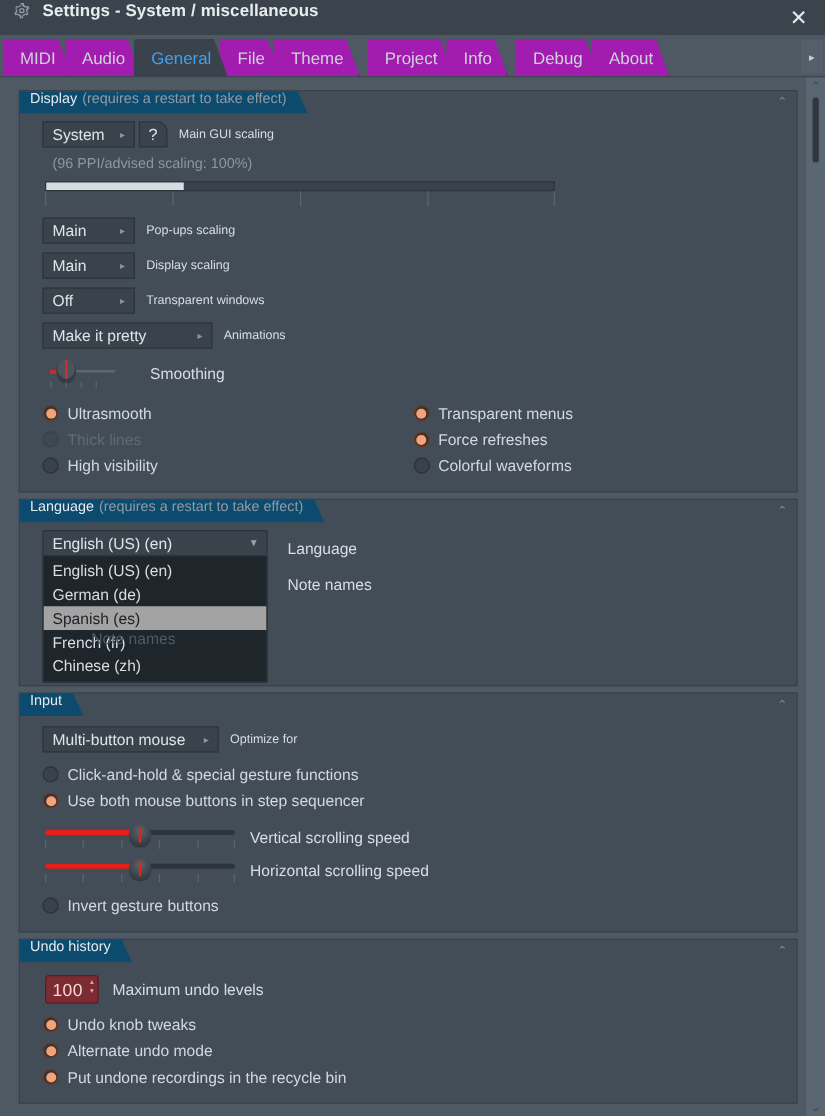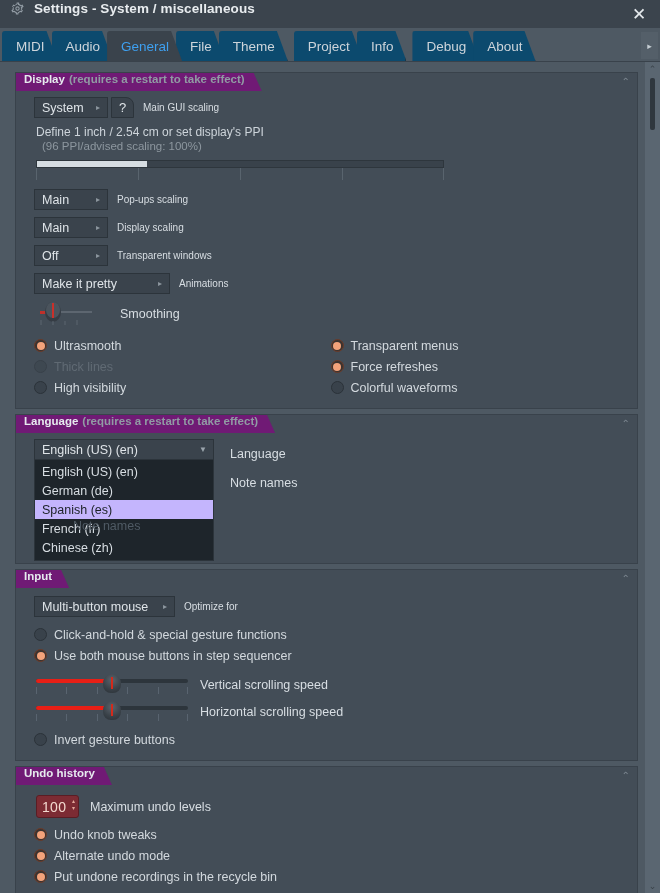--- a/index.html
+++ b/index.html
@@ -47,21 +47,21 @@
     border-bottom: 1px solid #39424b;
   }
   .tab {
     position: relative;
     height: 30px;
     padding: 0 13px 0 14px;
     display: flex; align-items: center;
     color: #cdd4da;
     font-size: 13.5px;
     white-space: nowrap;
-    background: #0c4a6e;
+    background: #a21caf;
     margin-right: -6px;
     cursor: pointer;
     border-top-left-radius: 3px;
     border-top-right-radius: 9px;
     box-shadow: inset -1px 0 0 rgba(34,40,46,.55);
     clip-path: polygon(0 0, calc(100% - 11px) 0, 100% 100%, 0 100%);
   }
   .tab.gap { margin-left: 12px; }
   .tab.active {
     background: #3a434c;
@@ -116,23 +116,22 @@
   }
   .panel-head {
     position: relative;
     height: 18px;
     display: flex; align-items: center;
   }
   .panel-head-tab {
     height: 18px;
     padding: 0 17px 0 8px;
     display: flex; align-items: baseline;
-    background: #701a75;
+    background: #0c4a6e;
     clip-path: polygon(0 0, calc(100% - 8px) 0, 100% 100%, 0 100%);
-    font-weight: bold;
   }
   .panel-title { color: #e6eaee; font-size: 11.5px; }
   .panel-sub { color: #919ba4; font-size: 11.5px; margin-left: 4px; }
   .collapse-icon {
     position: absolute; right: 7px; top: 3px;
     color: #7d8891; font-size: 10px; cursor: pointer;
   }
   .panel-body { padding: 6px 10px 10px 18px; }
 
   
@@ -218,21 +217,21 @@
     top: 21px; left: 0; width: 180px;
     background: #1e252b;
     border: 1px solid #2c343b; border-top: none;
     padding: 2px 0 3px 0;
   }
   .lang-opt {
     height: 19px; display: flex; align-items: center;
     padding-left: 7px;
     color: #d8dee3; font-size: 12.5px; cursor: pointer;
   }
-  .lang-opt.sel { background: #c4b5fd; color: #1b2126; }
+  .lang-opt.sel { background: #a3a3a3; color: #1b2126; }
   .lang-side { position: absolute; left: 196px; top: 0; }
   .lang-side-item { color: #d8dee3; font-size: 12.5px; height: 29px; display: flex; align-items: center; }
   .ghost {
     position: absolute; left: 39px; top: 80px;
     color: #4f5a64; font-size: 12.5px; z-index: 4; pointer-events: none;
   }
 
   
   .hsrow { display: flex; align-items: center; margin: 3px 0 5px 2px; }
   .hslider { position: relative; width: 152px; height: 22px; cursor: pointer; }
@@ -310,21 +309,20 @@
 
       <div class="fieldrow">
         <div class="combo" style="width:74px">
           <span class="cval">System</span>
           <span class="carrow">▸</span>
         </div>
         <div class="helpbtn">?</div>
         <span class="fieldlabel">Main GUI scaling</span>
       </div>
 
-      <div class="hint">Define 1 inch / 2.54 cm or set display's PPI</div>
       <div class="hint2">(96 PPI/advised scaling: 100%)</div>
 
       <div class="ruler-wrap">
         <div class="ruler-bar">
           <div class="ruler-fill"></div>
         </div>
         <div class="ruler-ticks">
           <span style="left:0"></span>
             <span style="left:25%"></span>
           <span style="left:50%"></span>

